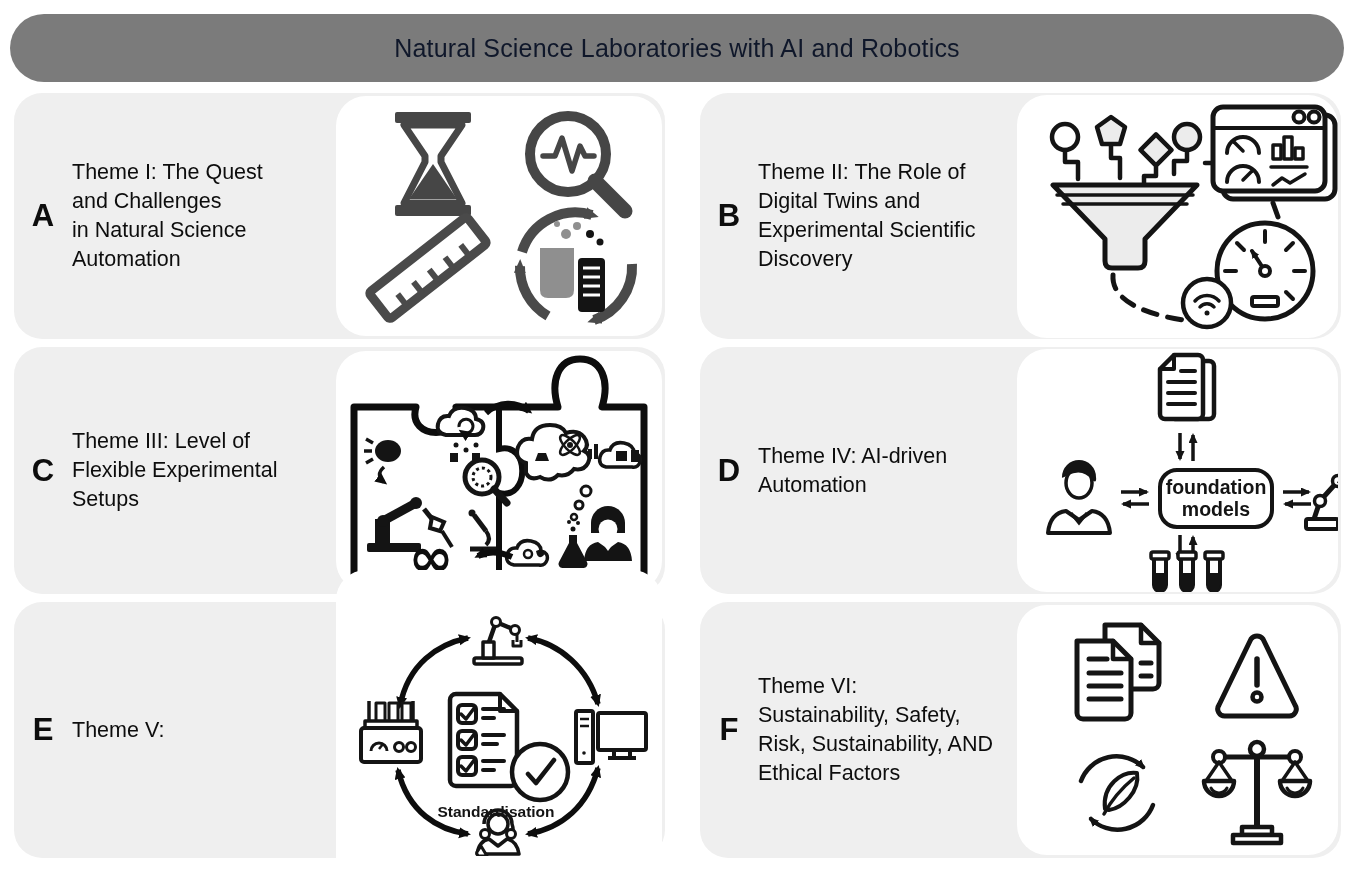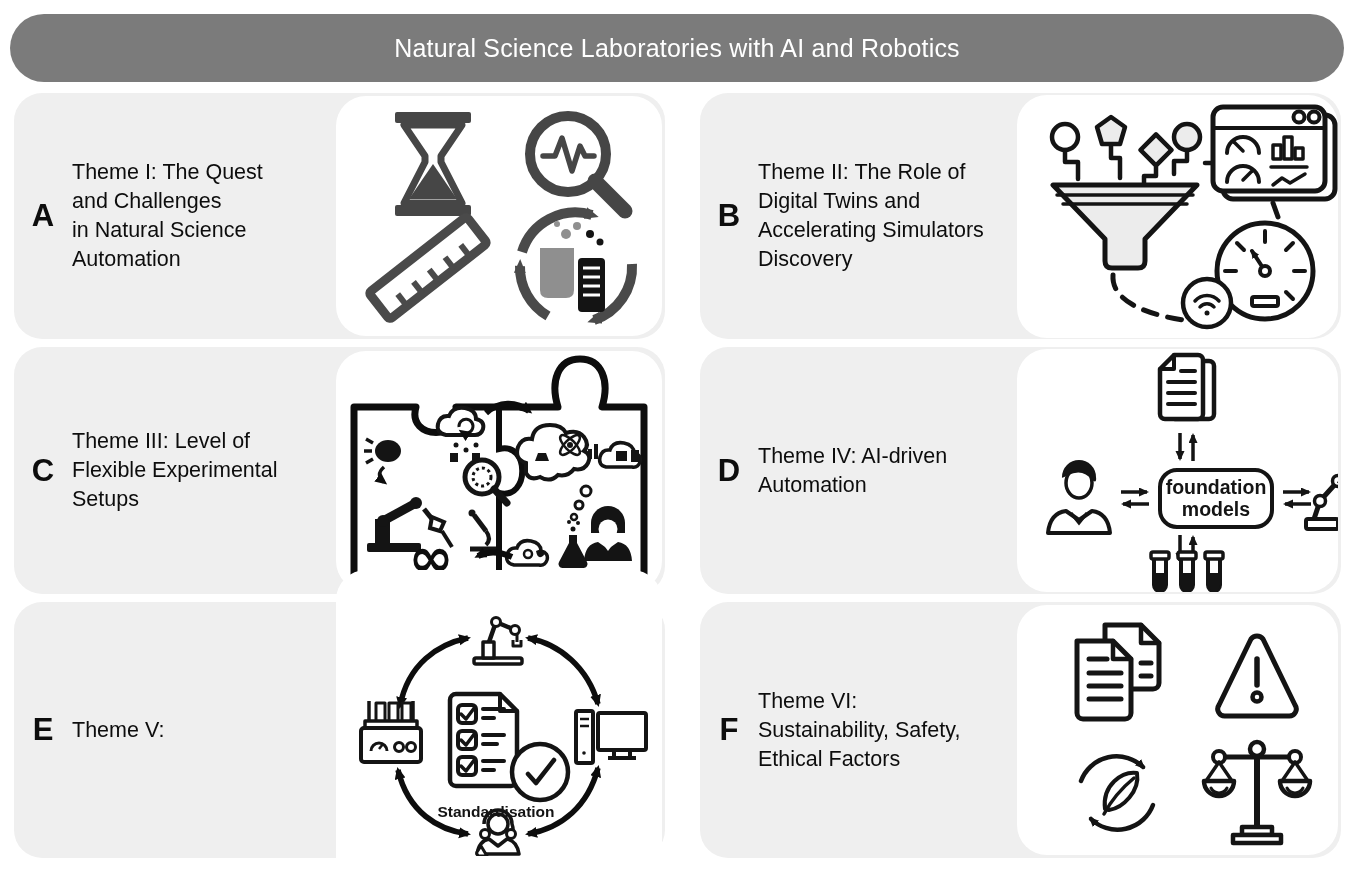--- a/index.html
+++ b/index.html
@@ -1,21 +1,21 @@
 <!DOCTYPE html>
 <html><head>
 <meta charset="utf-8">
 <style>
   html,body{margin:0;padding:0;background:#ffffff;}
   body{width:1354px;height:872px;position:relative;overflow:hidden;
        font-family:"Liberation Sans", sans-serif;color:#111;}
   .banner{position:absolute;left:10px;top:14px;width:1334px;height:68px;
           background:#7b7b7b;border-radius:34px;display:flex;align-items:center;
           justify-content:center;}
-  .banner span{color:#ffffff;font-size:25px;letter-spacing:.2px;}
+  .banner span{color:#0f172a;font-size:25px;letter-spacing:.2px;}
   .panel{position:absolute;background:#efefef;border-radius:28px;
          display:flex;align-items:center;}
   #panel-a{left:14px;top:93px;width:651px;height:246px;}
   #panel-b{left:700px;top:93px;width:641px;height:246px;}
   #panel-c{left:14px;top:347px;width:651px;height:247px;}
   #panel-d{left:700px;top:347px;width:641px;height:247px;}
   #panel-e{left:14px;top:602px;width:651px;height:256px;}
   #panel-f{left:700px;top:602px;width:641px;height:256px;}
   .letter{flex:0 0 58px;text-align:center;font-weight:bold;font-size:31px;color:#0d0d0d;}
   .ptext{flex:1 1 auto;font-size:21.5px;line-height:29px;color:#0d0d0d;min-width:0;}
@@ -87,21 +87,21 @@
       </g>
     </svg>
   </div>
 </section>
 
 <section class="panel" id="panel-b">
   <div class="letter">B</div>
   <div class="ptext">
     <div>Theme II: The Role of</div>
     <div>Digital Twins and</div>
-    <div>Accelerating Simulators</div>
+    <div>Experimental Scientific</div>
     <div>Discovery</div>
   </div>
   <div class="iconbox right">
     <svg width="321" height="243" viewBox="0 0 321 243">
       <defs>
         <marker id="mB" markerUnits="userSpaceOnUse" markerWidth="16" markerHeight="16" refX="7" refY="4" orient="auto">
           <path d="M0,0 L9,4 L0,8 Z" fill="#141414"></path>
         </marker>
       </defs>
       <g transform="translate(108,6)" stroke="#141414" stroke-width="4.5" fill="none" stroke-linejoin="round" stroke-linecap="round">
@@ -420,20 +420,21 @@
       <text x="160" y="213" text-anchor="middle" font-size="15.5" font-weight="bold" fill="#141414">Standardisation</text>
     </svg>
   </div>
 </section>
 
 <section class="panel" id="panel-f">
   <div class="letter">F</div>
   <div class="ptext">
     <div>Theme VI:</div>
     <div>Sustainability, Safety,</div>
+    <div>Risk, Sustainability, AND</div>
     <div>Ethical Factors</div>
   </div>
   <div class="iconbox right">
     <svg width="321" height="250" viewBox="0 0 321 250">
       <defs>
         <marker id="mF" markerUnits="userSpaceOnUse" markerWidth="16" markerHeight="16" refX="7" refY="4.5" orient="auto">
           <path d="M0,0 L10,4.5 L0,9 Z" fill="#141414"></path>
         </marker>
       </defs>
       <g transform="translate(100,68)" stroke="#141414" stroke-width="5" fill="#ffffff" stroke-linejoin="round" stroke-linecap="round">

